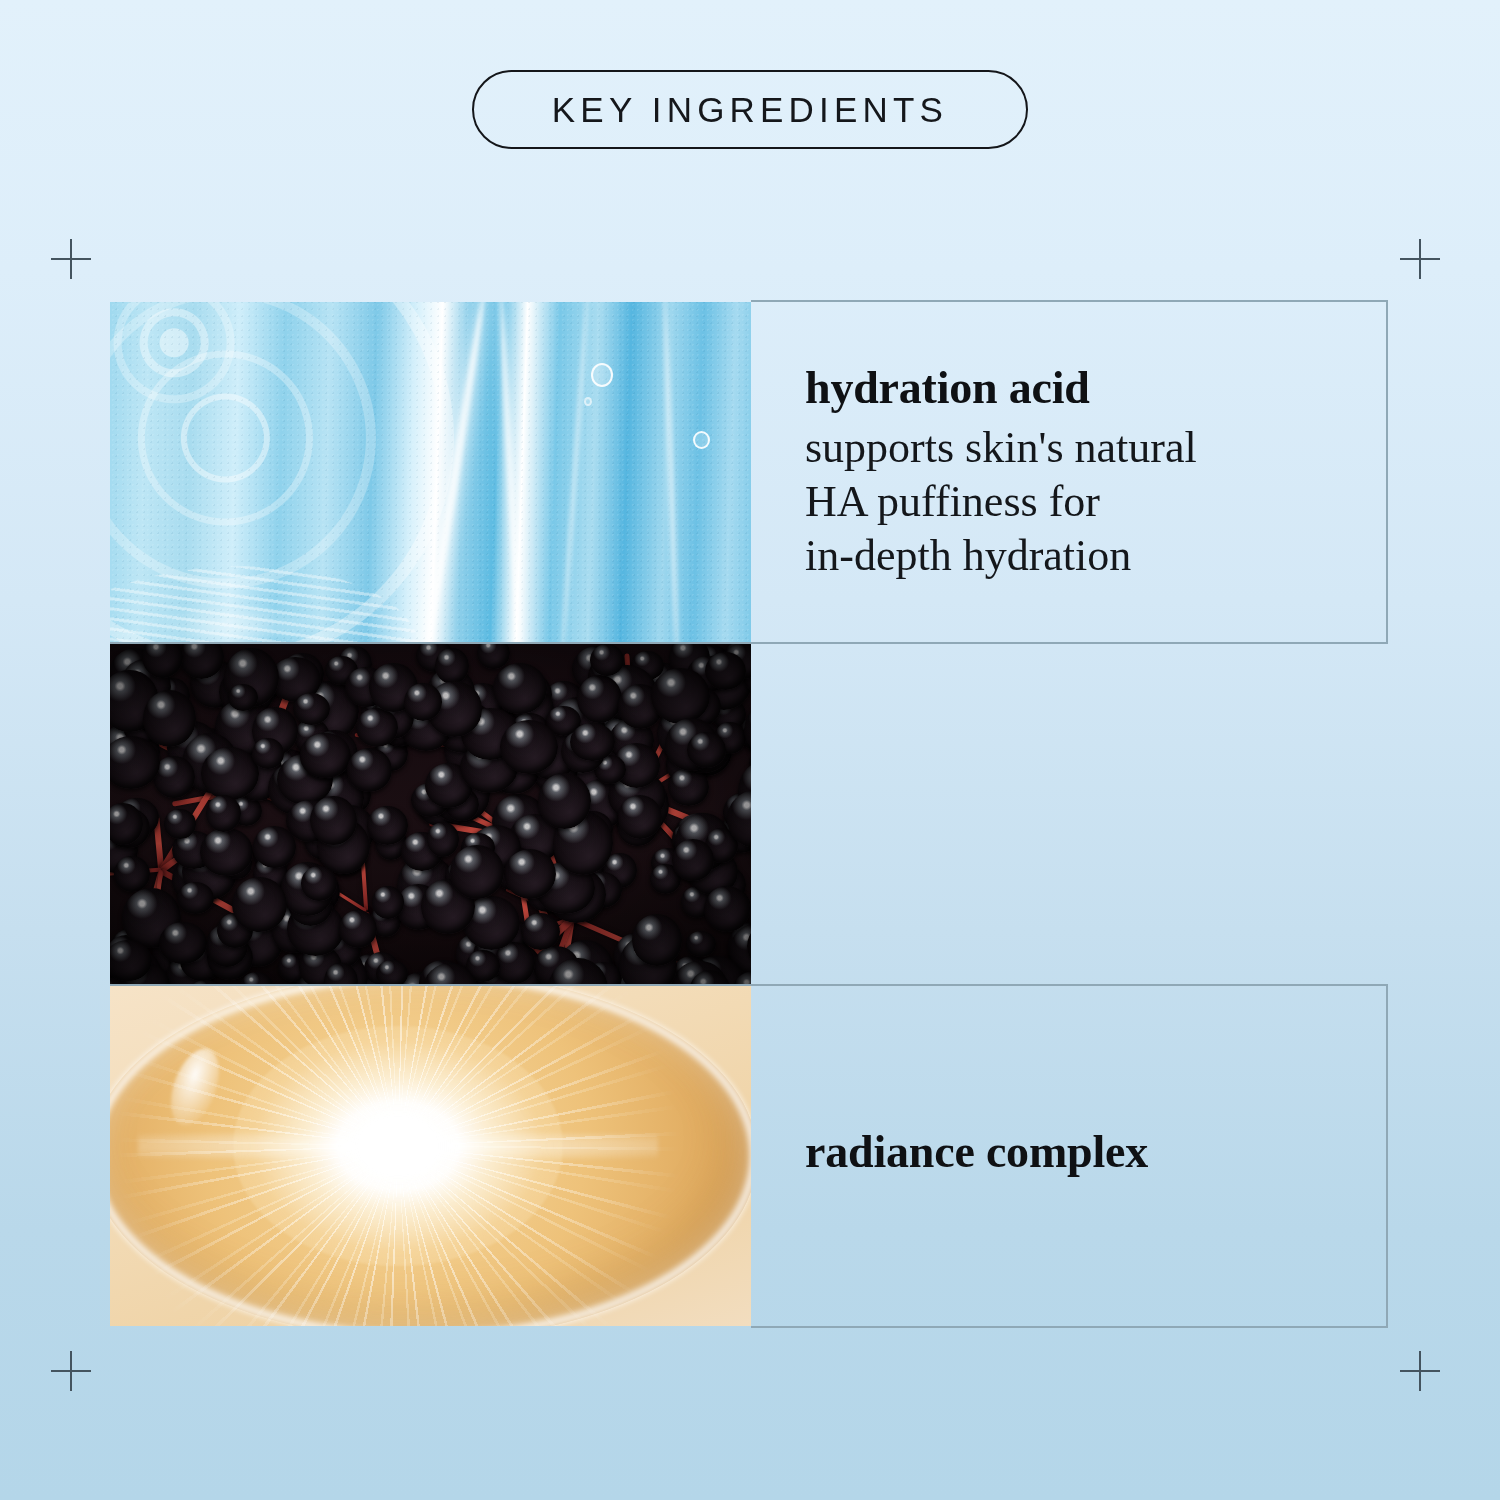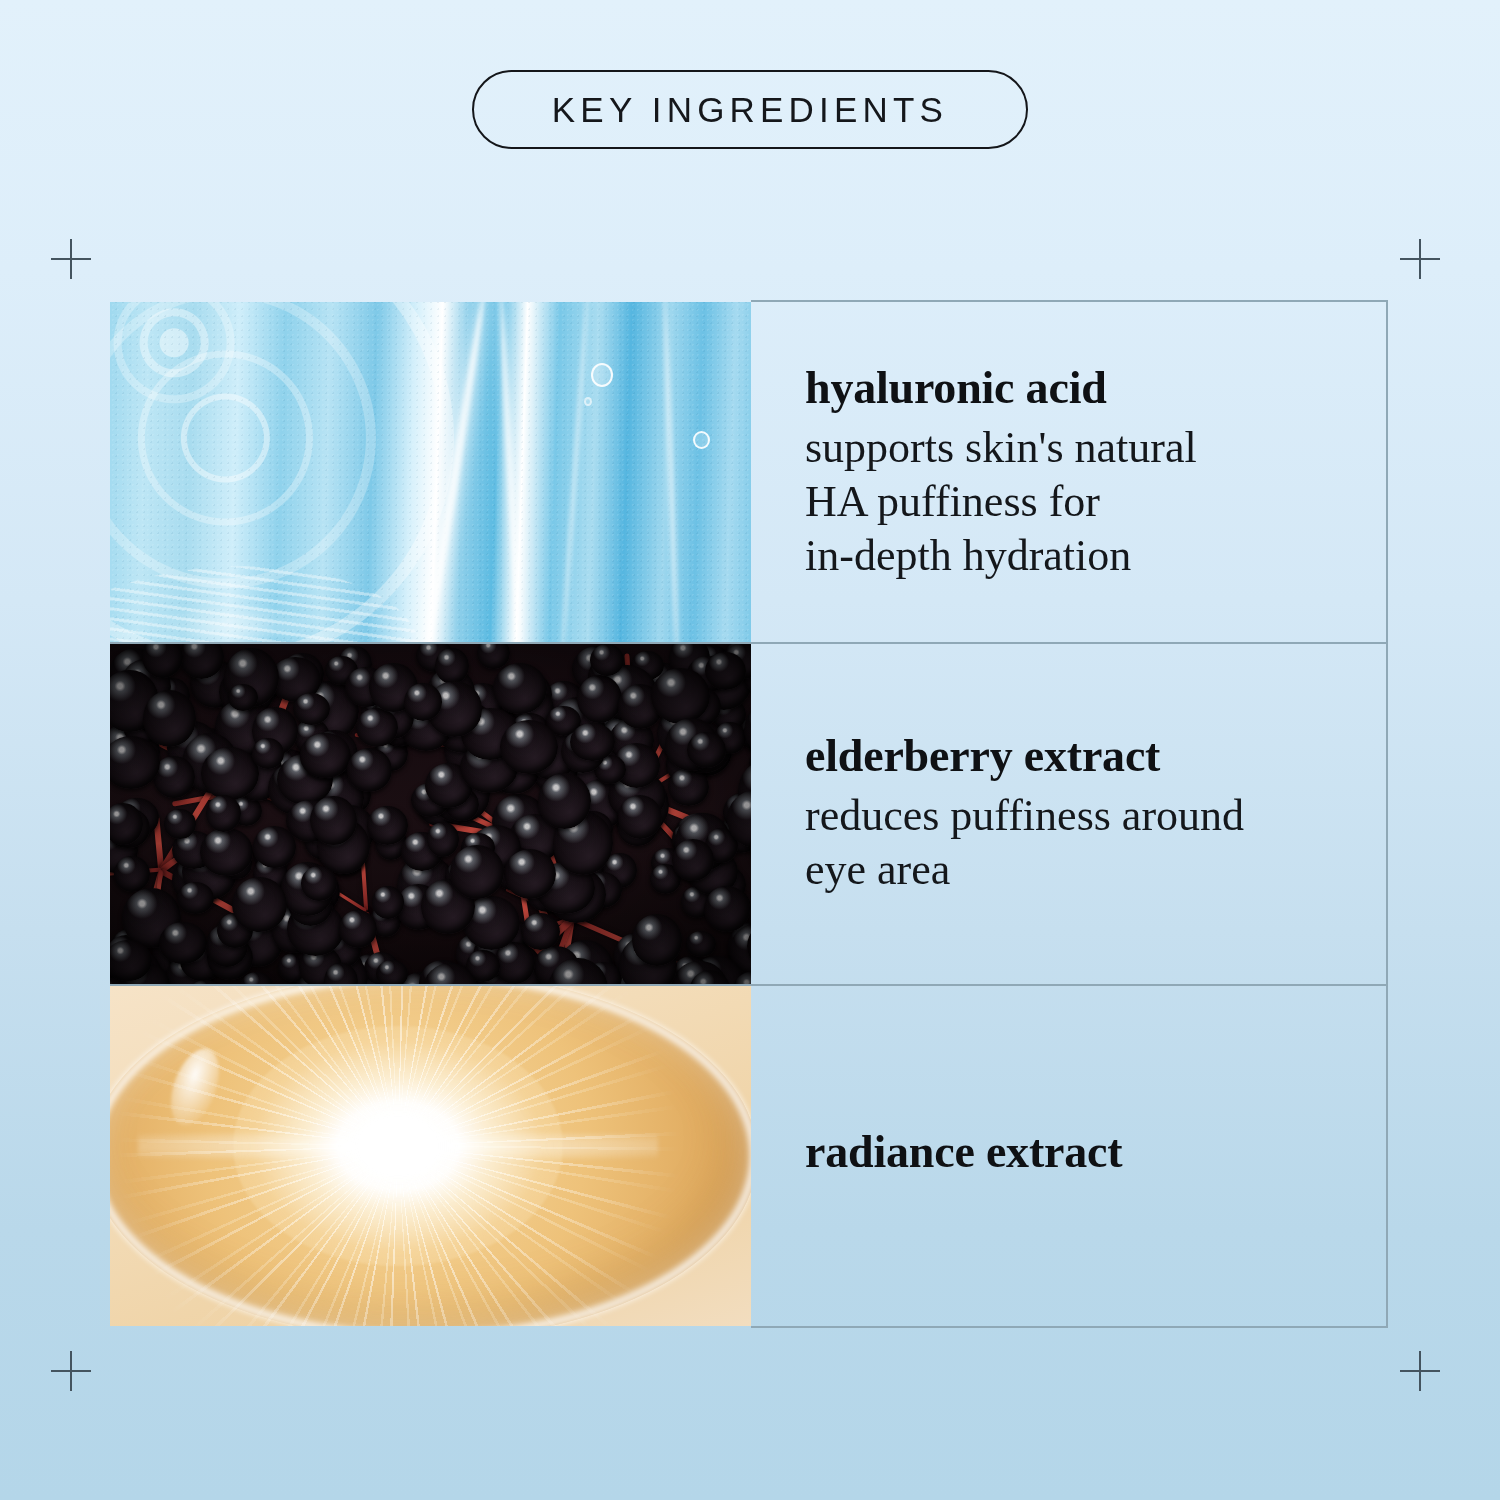--- a/index.html
+++ b/index.html
@@ -306,21 +306,21 @@
       <div class="caustic c1"></div>
       <div class="caustic c2"></div>
       <div class="caustic c3"></div>
       <div class="caustic c4"></div>
       <div class="ripple-lines"></div>
       <div class="bubble b1"></div>
       <div class="bubble b2"></div>
       <div class="bubble b3"></div>
     </div>
     <div class="row-text">
-      <div class="ing-name">hyaluronic acid</div>
+      <div class="ing-name">hydration acid</div>
       <div class="ing-desc">supports skin's natural
 HA puffiness for
 in-depth hydration</div>
     </div>
   </div>
 
   <div class="ingredient-row" id="row-2">
     <div class="row-image img-berries">
       <div class="stems" id="berry-stems">
           <div class="stem" style="left: 22%; top: 42%; width: 129.496px; height: 6.6px; transform: rotate(290.8deg);"></div>
@@ -663,34 +663,29 @@
           <div class="berry" style="width: 50.4px; height: 51.6px; left: 81.36%; top: 79.46%;"></div>
           <div class="berry" style="width: 43.7px; height: 41.8px; left: 22.24%; top: 53.59%;"></div>
           <div class="berry" style="width: 34.3px; height: 36.8px; left: 15.02%; top: 44.34%;"></div>
           <div class="berry" style="width: 38.2px; height: 37.7px; left: 45.8%; top: 11.55%;"></div>
           <div class="berry" style="width: 46.6px; height: 49.3px; left: 31.24%; top: 44.63%;"></div>
           <div class="berry" style="width: 38.1px; height: 38.2px; left: 35.68%; top: 78.17%;"></div>
           <div class="berry" style="width: 36.8px; height: 31.9px; left: 28.57%; top: 14.5%;"></div>
         </div>
       <div class="vignette"></div>
     </div>
-    <div class="row-text">
-      <div class="ing-name">elderberry extract</div>
-      <div class="ing-desc">reduces puffiness around
-eye area</div>
-    </div>
   </div>
 
   <div class="ingredient-row" id="row-3">
     <div class="row-image img-glow">
       <div class="sphere"></div>
       <div class="rim"></div>
       <div class="specular"></div>
       <div class="rays"></div>
       <div class="core-flare-h"></div>
       <div class="core"></div>
     </div>
     <div class="row-text">
-      <div class="ing-name">radiance extract</div>
+      <div class="ing-name">radiance complex</div>
     </div>
   </div>
 
 </div>
 
 </body></html>

